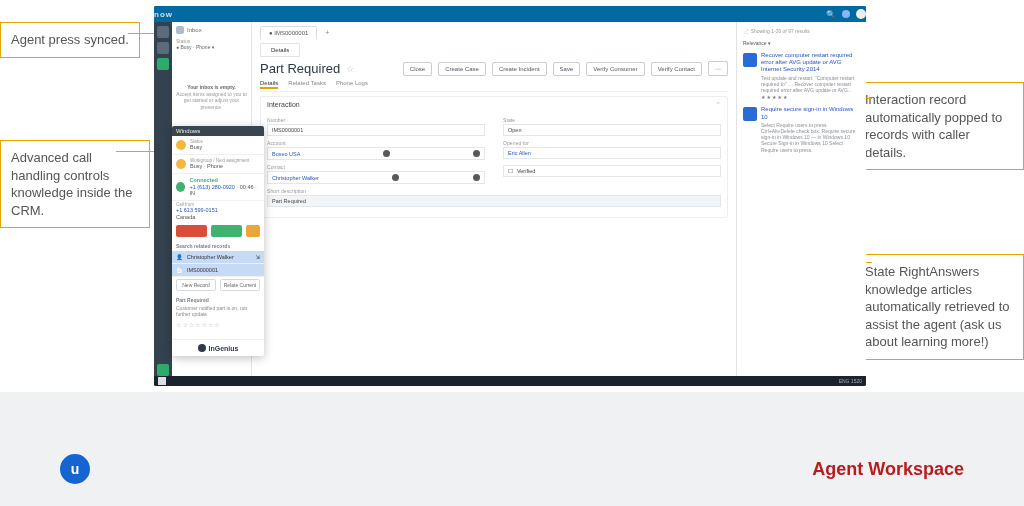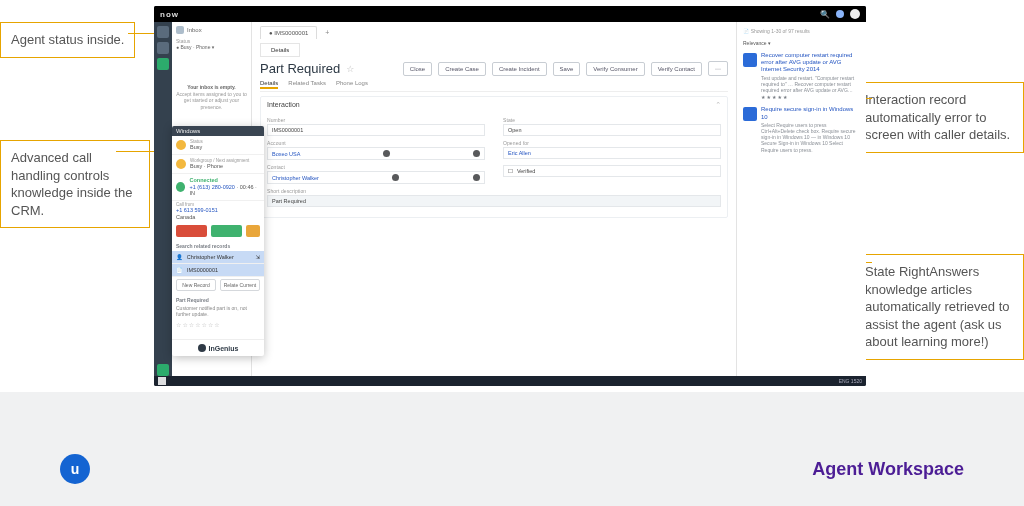--- a/index.html
+++ b/index.html
@@ -7,21 +7,21 @@
 
   
   .callout { position: absolute; background: #fff; border: 1px solid #e6a400; padding: 8px 10px; font-size: 13px; line-height: 1.35; color: #555; max-width: 170px; }
   .callout-line { position: absolute; background: #e6a400; }
   .callout-dot  { position: absolute; width: 6px; height: 6px; border-radius: 50%; background: #e6a400; }
 
   
   .desk { position: absolute; left: 154px; top: 6px; width: 712px; height: 380px; background: #1b232f; border-radius: 2px; overflow: hidden; }
 
   
-  .topbar { height: 16px; background: #000000; display: flex; align-items: center; padding: 0 6px; color: #ddd; font-size: 8px; gap: 6px; }
+  .topbar { height: 16px; background: #0369a1; display: flex; align-items: center; padding: 0 0; color: #ddd; font-size: 8px; gap: 6px; }
   .topbar .brand { font-weight: 600; letter-spacing: 1px; }
   .topbar .spacer { flex: 1; }
   .topbar .dot { width: 8px; height: 8px; border-radius: 50%; background: #8ab4f8; }
   .topbar .ava { width: 10px; height: 10px; border-radius: 50%; background: #eee; }
 
   
   .rail { position: absolute; left: 0; top: 16px; bottom: 10px; width: 18px; background: #34414e; display: flex; flex-direction: column; align-items: center; gap: 4px; padding-top: 4px; }
   .rail .ico { width: 12px; height: 12px; border-radius: 2px; background: #5a6b7c; }
   .rail .ico.green { background: #2cab6c; }
   .rail .spacer { flex: 1; }
@@ -98,34 +98,34 @@
 
   
   .taskbar { position:absolute; left:0; right:0; bottom:0; height:10px; background:#1b232f; display:flex; align-items:center; padding:0 4px; gap:4px; color:#aab; font-size:5px; }
   .taskbar .win { width:8px; height:8px; background:#fff; opacity:.85; }
   .taskbar .sp { flex:1; }
 
   
   .footer-band { position:absolute; left:0; right:0; top:392px; bottom:0; background:#f0f1f2; }
   .footer { position:absolute; left:0; right:0; bottom:22px; display:flex; align-items:center; padding:0 60px; }
   .footer .logo { width:30px; height:30px; border-radius:50%; background:#1464d2; color:#fff; display:flex; align-items:center; justify-content:center; font-weight:700; font-size:14px; }
-  .footer .title { margin-left:auto; font-size:18px; font-weight:700; color:#4c1d95; }
+  .footer .title { margin-left:auto; font-size:18px; font-weight:700; color:#b91c1c; }
 </style>
 </head>
 <body>
 
-<div class="callout" style="left:0;top:22px;"><span>Agent status inside.</span></div>
+<div class="callout" style="left:0;top:22px;"><span>Agent press synced.</span></div>
 <div class="callout-line" style="left:128px;top:33px;width:66px;height:1px;"></div>
 <div class="callout-dot" style="left:194px;top:30px;"></div>
 
 <div class="callout" style="left:0;top:140px;max-width:150px;"><span>Advanced call handling controls knowledge inside the CRM.</span></div>
 <div class="callout-line" style="left:116px;top:151px;width:70px;height:1px;"></div>
 <div class="callout-dot" style="left:186px;top:148px;"></div>
 
-<div class="callout" style="right:0;top:82px;"><span>Interaction record automatically error to screen with caller details.</span></div>
+<div class="callout" style="right:0;top:82px;"><span>Interaction record automatically popped to records with caller details.</span></div>
 <div class="callout-line" style="right:152px;top:98px;width:188px;height:1px;"></div>
 <div class="callout-dot" style="left:680px;top:95px;"></div>
 
 <div class="callout" style="right:0;top:254px;"><span>State RightAnswers knowledge articles automatically retrieved to assist the agent (ask us about learning more!)</span></div>
 <div class="callout-line" style="right:152px;top:262px;width:18px;height:1px;"></div>
 <div class="callout-dot" style="left:850px;top:259px;"></div>
 
 <div class="desk">
 
   <div class="topbar">

